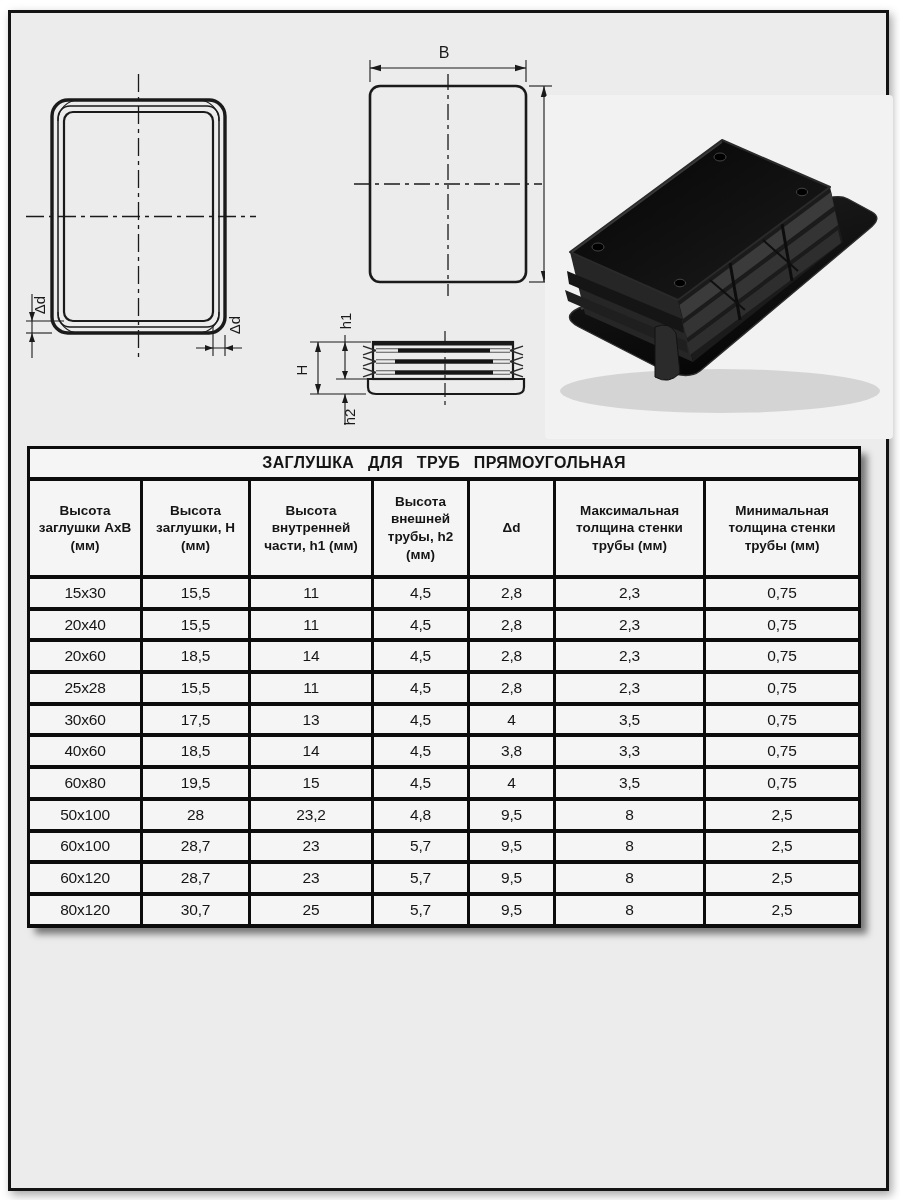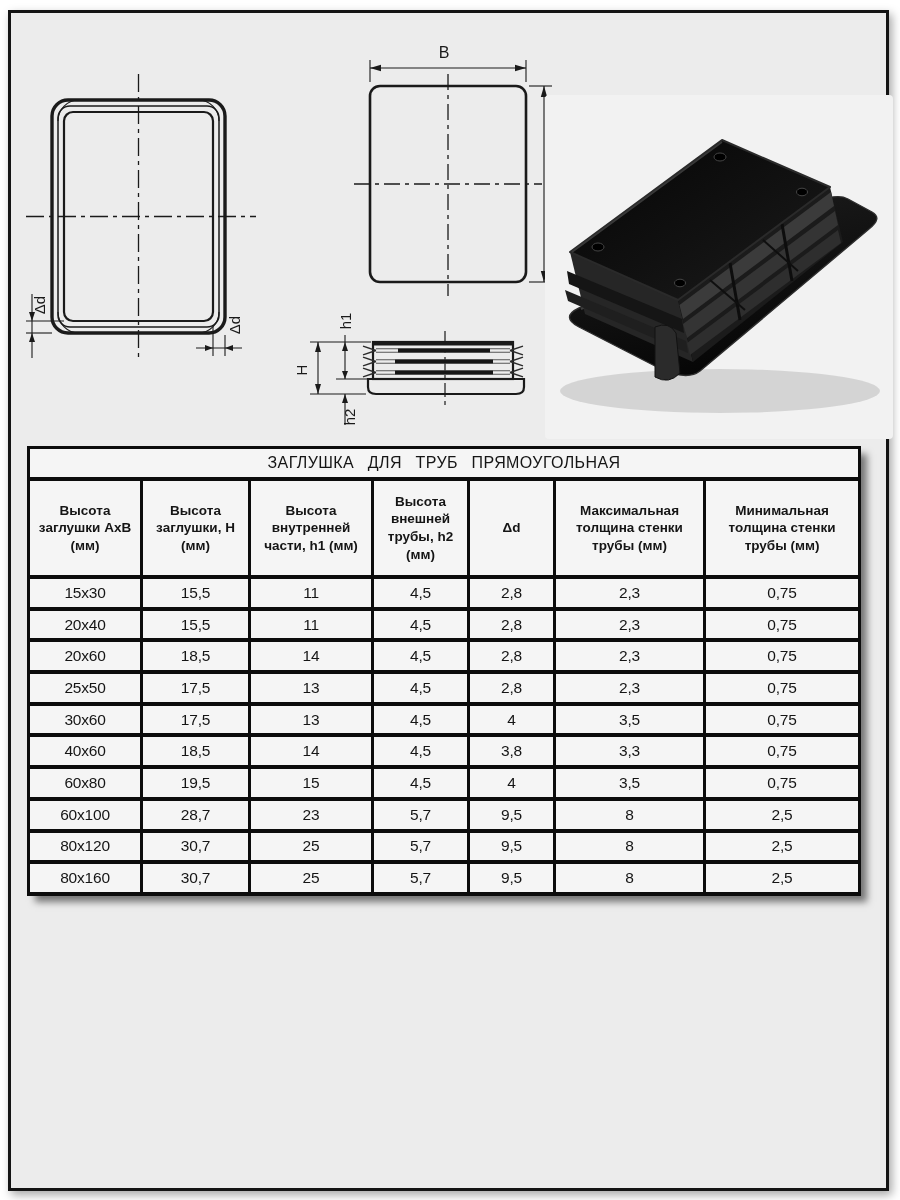--- a/index.html
+++ b/index.html
@@ -10,21 +10,21 @@
   .drawing{position:absolute;}
   svg text{font-family:"Liberation Sans","DejaVu Sans",sans-serif;fill:#1a1a1a;}
 
   
   .table-wrap{position:absolute;left:27px;top:446px;width:831px;}
   table.spec{border-collapse:collapse;table-layout:fixed;width:831px;background:#f6f6f6;
     box-shadow:7px 7px 7px -1px rgba(0,0,0,0.5);}
   table.spec th,table.spec td{border:3px solid #0c0c0c;border-bottom-width:4px;
     text-align:center;vertical-align:middle;color:#151515;background:#f5f5f5;
     padding:0 2px;overflow:hidden;}
-  th.ttl{height:28px;font-size:16px;font-weight:normal;letter-spacing:.4px;word-spacing:.55em;}
+  th.ttl{height:28px;font-size:16px;font-weight:bold;letter-spacing:.4px;word-spacing:.55em;}
   tr.head th{height:94px;font-size:13.5px;font-weight:bold;line-height:1.3;}
   tbody td{height:27.7px;font-size:15.5px;font-weight:500;letter-spacing:-0.2px;}
 </style>
 </head>
 <body>
 
 <div class="page">
   <div class="frame"></div>
 
   <svg class="drawing" style="left:18px;top:58px" width="250" height="320" viewBox="0 0 250 320">
@@ -221,23 +221,23 @@
           <tr>
             <td>20x60</td>
             <td>18,5</td>
             <td>14</td>
             <td>4,5</td>
             <td>2,8</td>
             <td>2,3</td>
             <td>0,75</td>
           </tr>
           <tr>
-            <td>25x50</td>
-            <td>17,5</td>
-            <td>13</td>
+            <td>25x28</td>
+            <td>15,5</td>
+            <td>11</td>
             <td>4,5</td>
             <td>2,8</td>
             <td>2,3</td>
             <td>0,75</td>
           </tr>
           <tr>
             <td>30x60</td>
             <td>17,5</td>
             <td>13</td>
             <td>4,5</td>
@@ -255,44 +255,53 @@
             <td>0,75</td>
           </tr>
           <tr>
             <td>60x80</td>
             <td>19,5</td>
             <td>15</td>
             <td>4,5</td>
             <td>4</td>
             <td>3,5</td>
             <td>0,75</td>
+          </tr>
+          <tr>
+            <td>50x100</td>
+            <td>28</td>
+            <td>23,2</td>
+            <td>4,8</td>
+            <td>9,5</td>
+            <td>8</td>
+            <td>2,5</td>
           </tr>
           <tr>
             <td>60x100</td>
             <td>28,7</td>
             <td>23</td>
             <td>5,7</td>
             <td>9,5</td>
             <td>8</td>
             <td>2,5</td>
           </tr>
           <tr>
+            <td>60x120</td>
+            <td>28,7</td>
+            <td>23</td>
+            <td>5,7</td>
+            <td>9,5</td>
+            <td>8</td>
+            <td>2,5</td>
+          </tr>
+          <tr>
             <td>80x120</td>
             <td>30,7</td>
             <td>25</td>
             <td>5,7</td>
             <td>9,5</td>
             <td>8</td>
             <td>2,5</td>
           </tr>
-          <tr>
-            <td>80x160</td>
-            <td>30,7</td>
-            <td>25</td>
-            <td>5,7</td>
-            <td>9,5</td>
-            <td>8</td>
-            <td>2,5</td>
-          </tr>
         </tbody>
     </table>
   </div>
 </div>
 
 </body></html>

